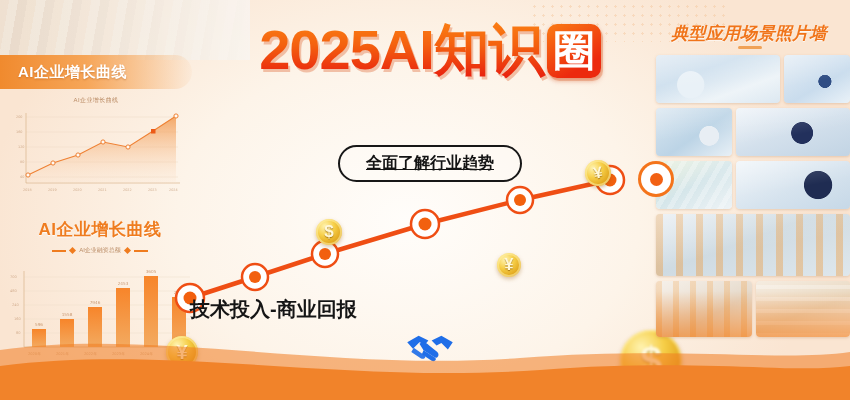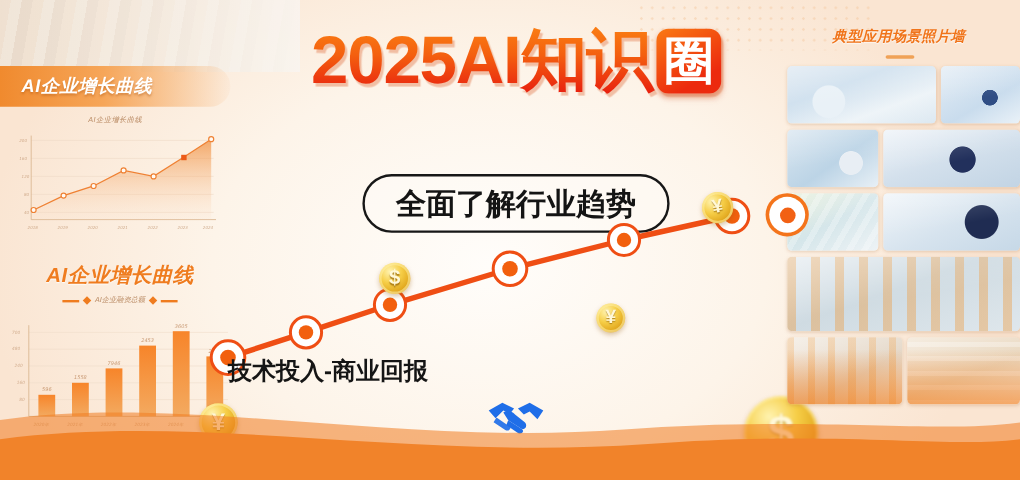--- a/index.html
+++ b/index.html
@@ -30,21 +30,21 @@
     background-image:radial-gradient(#f4c59a 1px, transparent 1.2px);
     background-size:9px 9px; opacity:.45;
   }
   
   .wave {
     position:absolute; left:0; bottom:0; width:100%; height:90px;
   }
   .wave svg { display:block; width:100%; height:100%; }
 
   
-  .left-col { position:absolute; left:0; top:0; width:200px; height:400px;font-style:italic; }
+  .left-col { position:absolute; left:0; top:0; width:200px; height:400px; }
 
   .card1 { position:absolute; left:0; top:55px; width:192px; }
   .card1-head {
     height:34px; border-radius:0 17px 17px 0;
     background:linear-gradient(90deg,#f08a2e 0%,#f6a659 45%,rgba(250,210,175,.15) 100%);
     display:flex; align-items:center; padding-left:18px;
   }
   .card1-head span {
     color:#fff; font-weight:bold; font-size:15px; letter-spacing:.5px;
     text-shadow:0 1px 2px rgba(170,80,10,.45);
@@ -92,22 +92,23 @@
     box-shadow:0 2px 4px rgba(200,60,10,.35);
   }
   .subtitle {
     position:absolute; left:0; top:104px; width:480px; text-align:center;
     font-size:20px; font-weight:bold; color:#1d1d1d; letter-spacing:.5px;
     white-space:nowrap;
   }
   .pill {
     position:absolute; left:50%; top:145px; transform:translateX(-50%);
     padding:6px 26px; border:2.5px solid #171717; border-radius:999px;
-    font-size:25px; font-weight:bold; color:#141414; white-space:nowrap;
+    font-size:16px; font-weight:bold; color:#141414; white-space:nowrap;
     background:rgba(255,253,250,.35);
+    text-decoration:underline;
   }
   .line-chart { position:absolute; left:-30px; top:150px; width:520px; height:170px; }
   .line-chart svg { display:block; width:100%; height:100%; }
   .caption {
     position:absolute; left:0; top:296px; width:480px; 
     font-size:20px; font-weight:bold; color:#151515; white-space:nowrap;
   }
   .handshake {
     position:absolute; left:50%; top:330px; transform:translateX(-50%);
     width:52px; height:34px;
@@ -126,21 +127,21 @@
   .coin.c3 { left:585px; top:160px; width:26px; height:26px; font-size:16px;
              transform:rotate(-10deg); }
   .coin.c4 { left:166px; top:336px; width:32px; height:32px; font-size:20px; }
   .coin.c5 { left:620px; top:330px; width:62px; height:62px; font-size:40px;
              filter:blur(1.1px); }
 
   
   .right-col { position:absolute; right:0; top:0; width:200px; height:400px; }
   .right-head {
     position:absolute; right:6px; top:22px; width:190px; text-align:center;
-    font-size:12px; font-weight:bold; font-style:italic; color:#f0741a;
+    font-size:17px; font-weight:bold; font-style:italic; color:#f0741a;
     letter-spacing:.3px; white-space:nowrap;
     text-shadow:0 1px 1px rgba(255,255,255,.85);
   }
   .head-rule {
     position:absolute; right:88px; top:46px; width:24px; height:2.5px;
     background:#f0a257; border-radius:2px;
   }
   .grid { position:absolute; right:0; top:55px; width:200px; }
   .prow { display:flex; gap:4px; margin-bottom:5px; padding-left:6px; }
   .ph { height:48px; border-radius:4px; position:relative; overflow:hidden;

